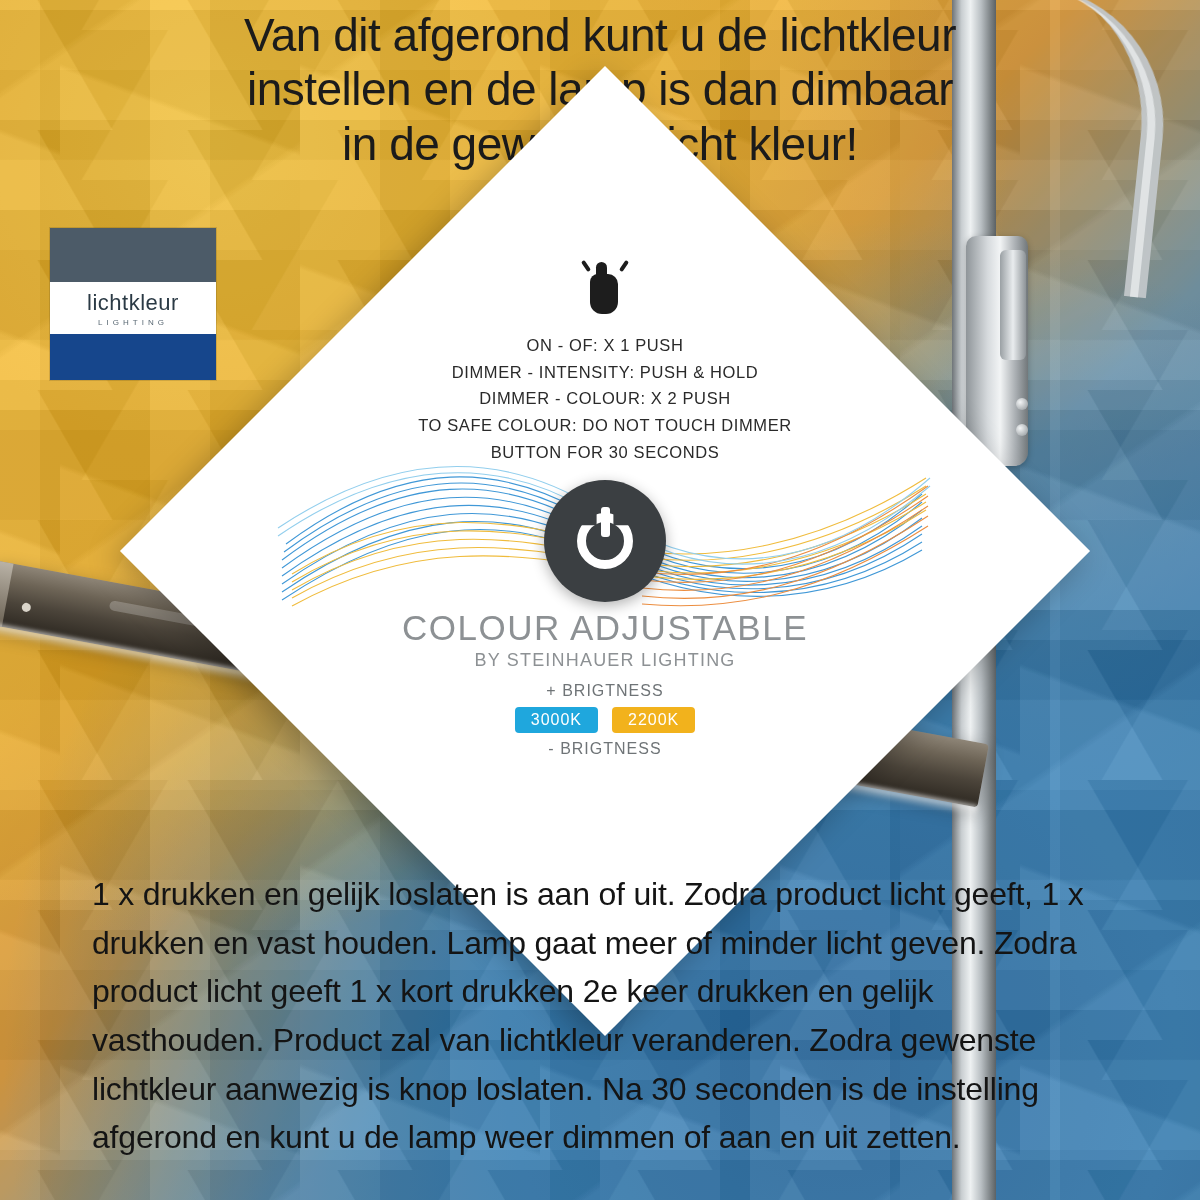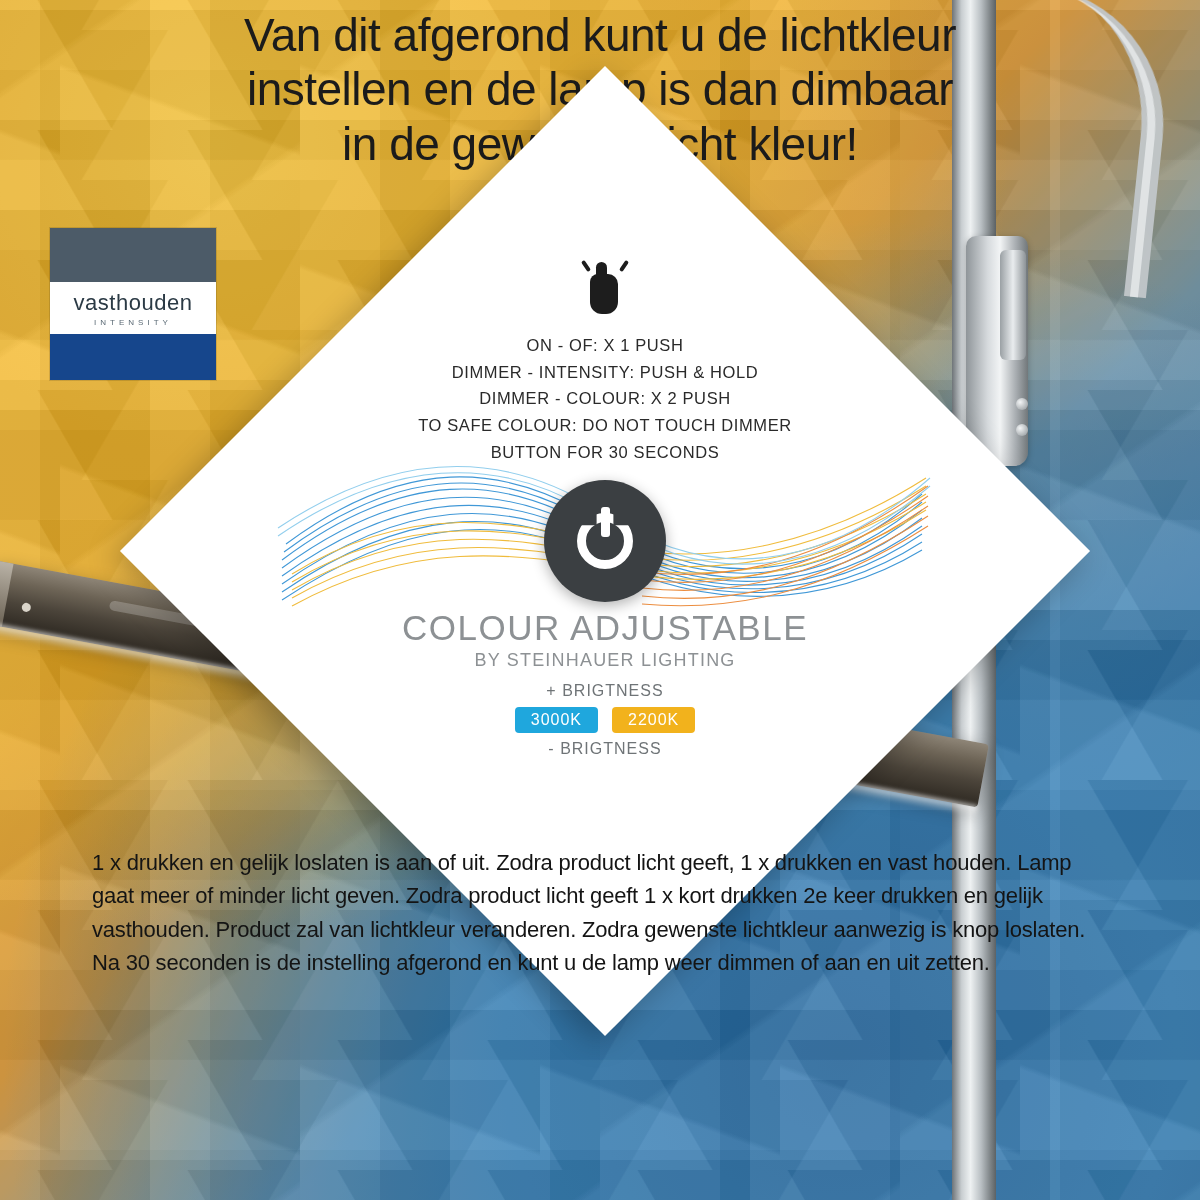--- a/index.html
+++ b/index.html
@@ -368,24 +368,24 @@
     font-size: 16px;
     letter-spacing: 1px;
   }
   .chip.cool { background: #1fa7dd; }
   .chip.warm { background: #f2b21c; }
 
   
   .body-copy {
     position: absolute;
     left: 92px;
-    top: 846px;
+    top: 870px;
     width: 1010px;
     color: #141414;
-    font-size: 22px;
+    font-size: 32px;
     line-height: 1.52;
     letter-spacing: -0.2px;
   }
 </style>
 </head>
 <body>
 
 <div class="poster">
   <div class="facets"></div>
   <div class="facets2"></div>
@@ -407,22 +407,22 @@
 
   <div class="headline">
     <div>Van dit afgerond kunt u de lichtkleur</div>
     <div>instellen en de lamp is dan dimbaar</div>
     <div>in de gewenste licht kleur!</div>
   </div>
 
   <div class="logo">
     <div class="logo-top"></div>
     <div class="logo-band">
-      <div class="logo-word">vasthouden</div>
-      <div class="logo-sub">INTENSITY</div>
+      <div class="logo-word">lichtkleur</div>
+      <div class="logo-sub">LIGHTING</div>
     </div>
   </div>
 
   <div class="diamond-wrap">
     <div class="diamond">
       <div class="diamond-inner">
         <div class="dcontent" style="transform: rotate(-45deg);">
 
           <div class="touch-icon">
             <div class="ray l"></div>

